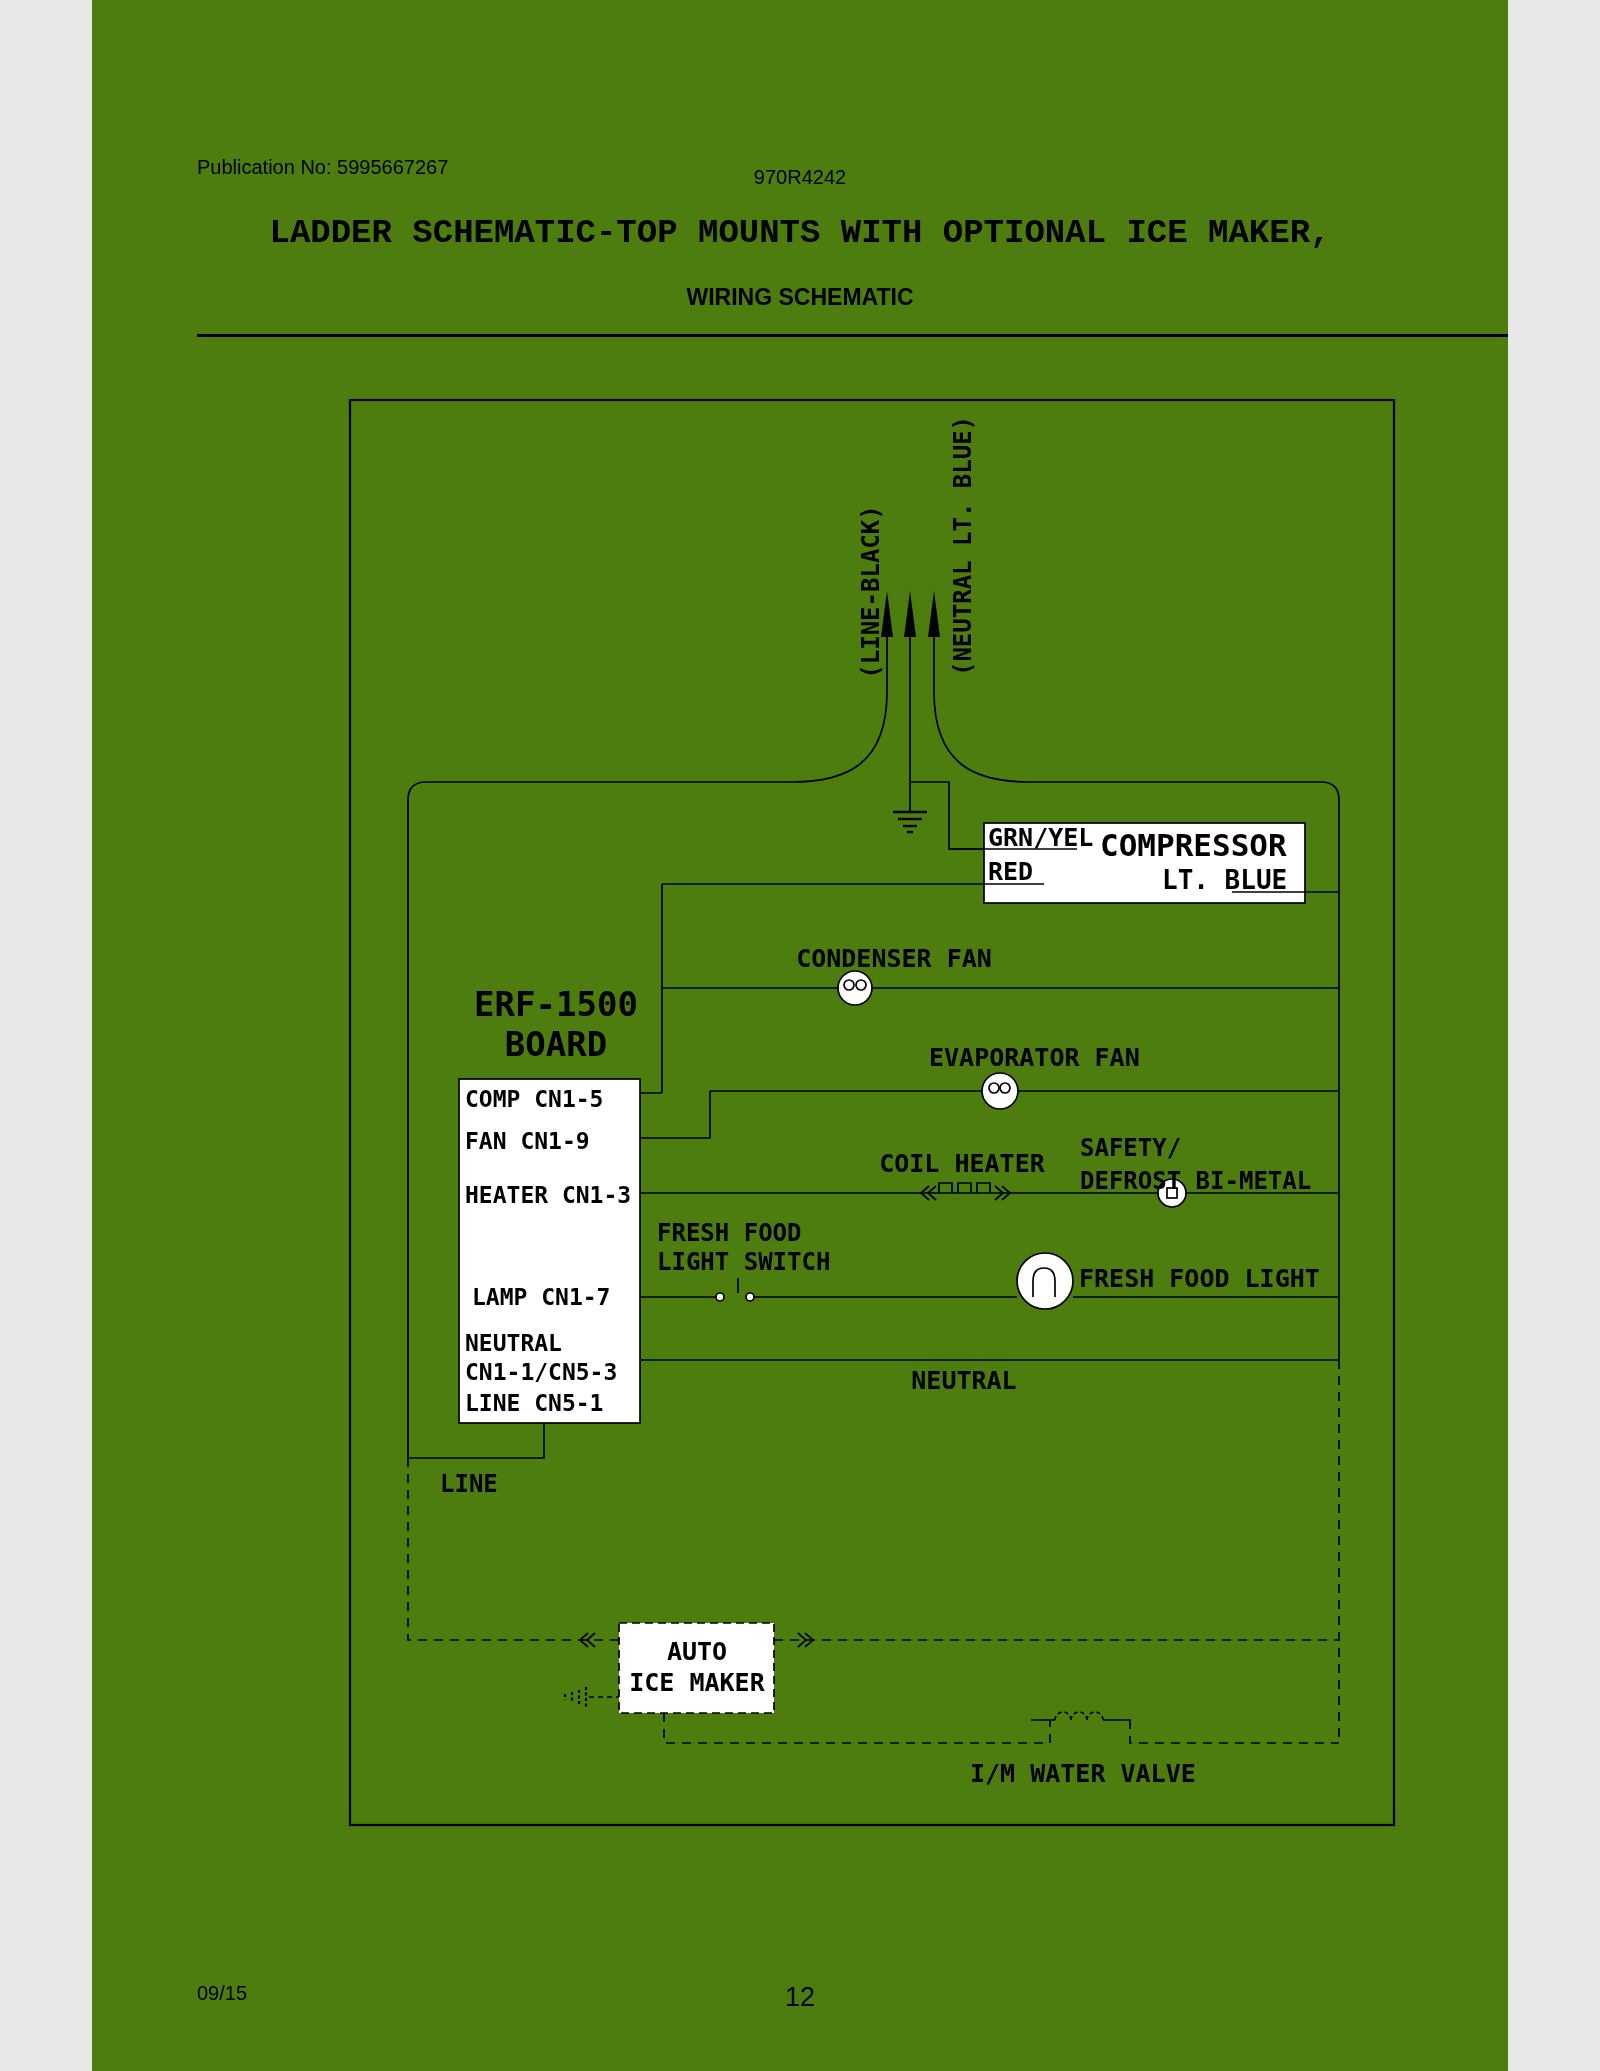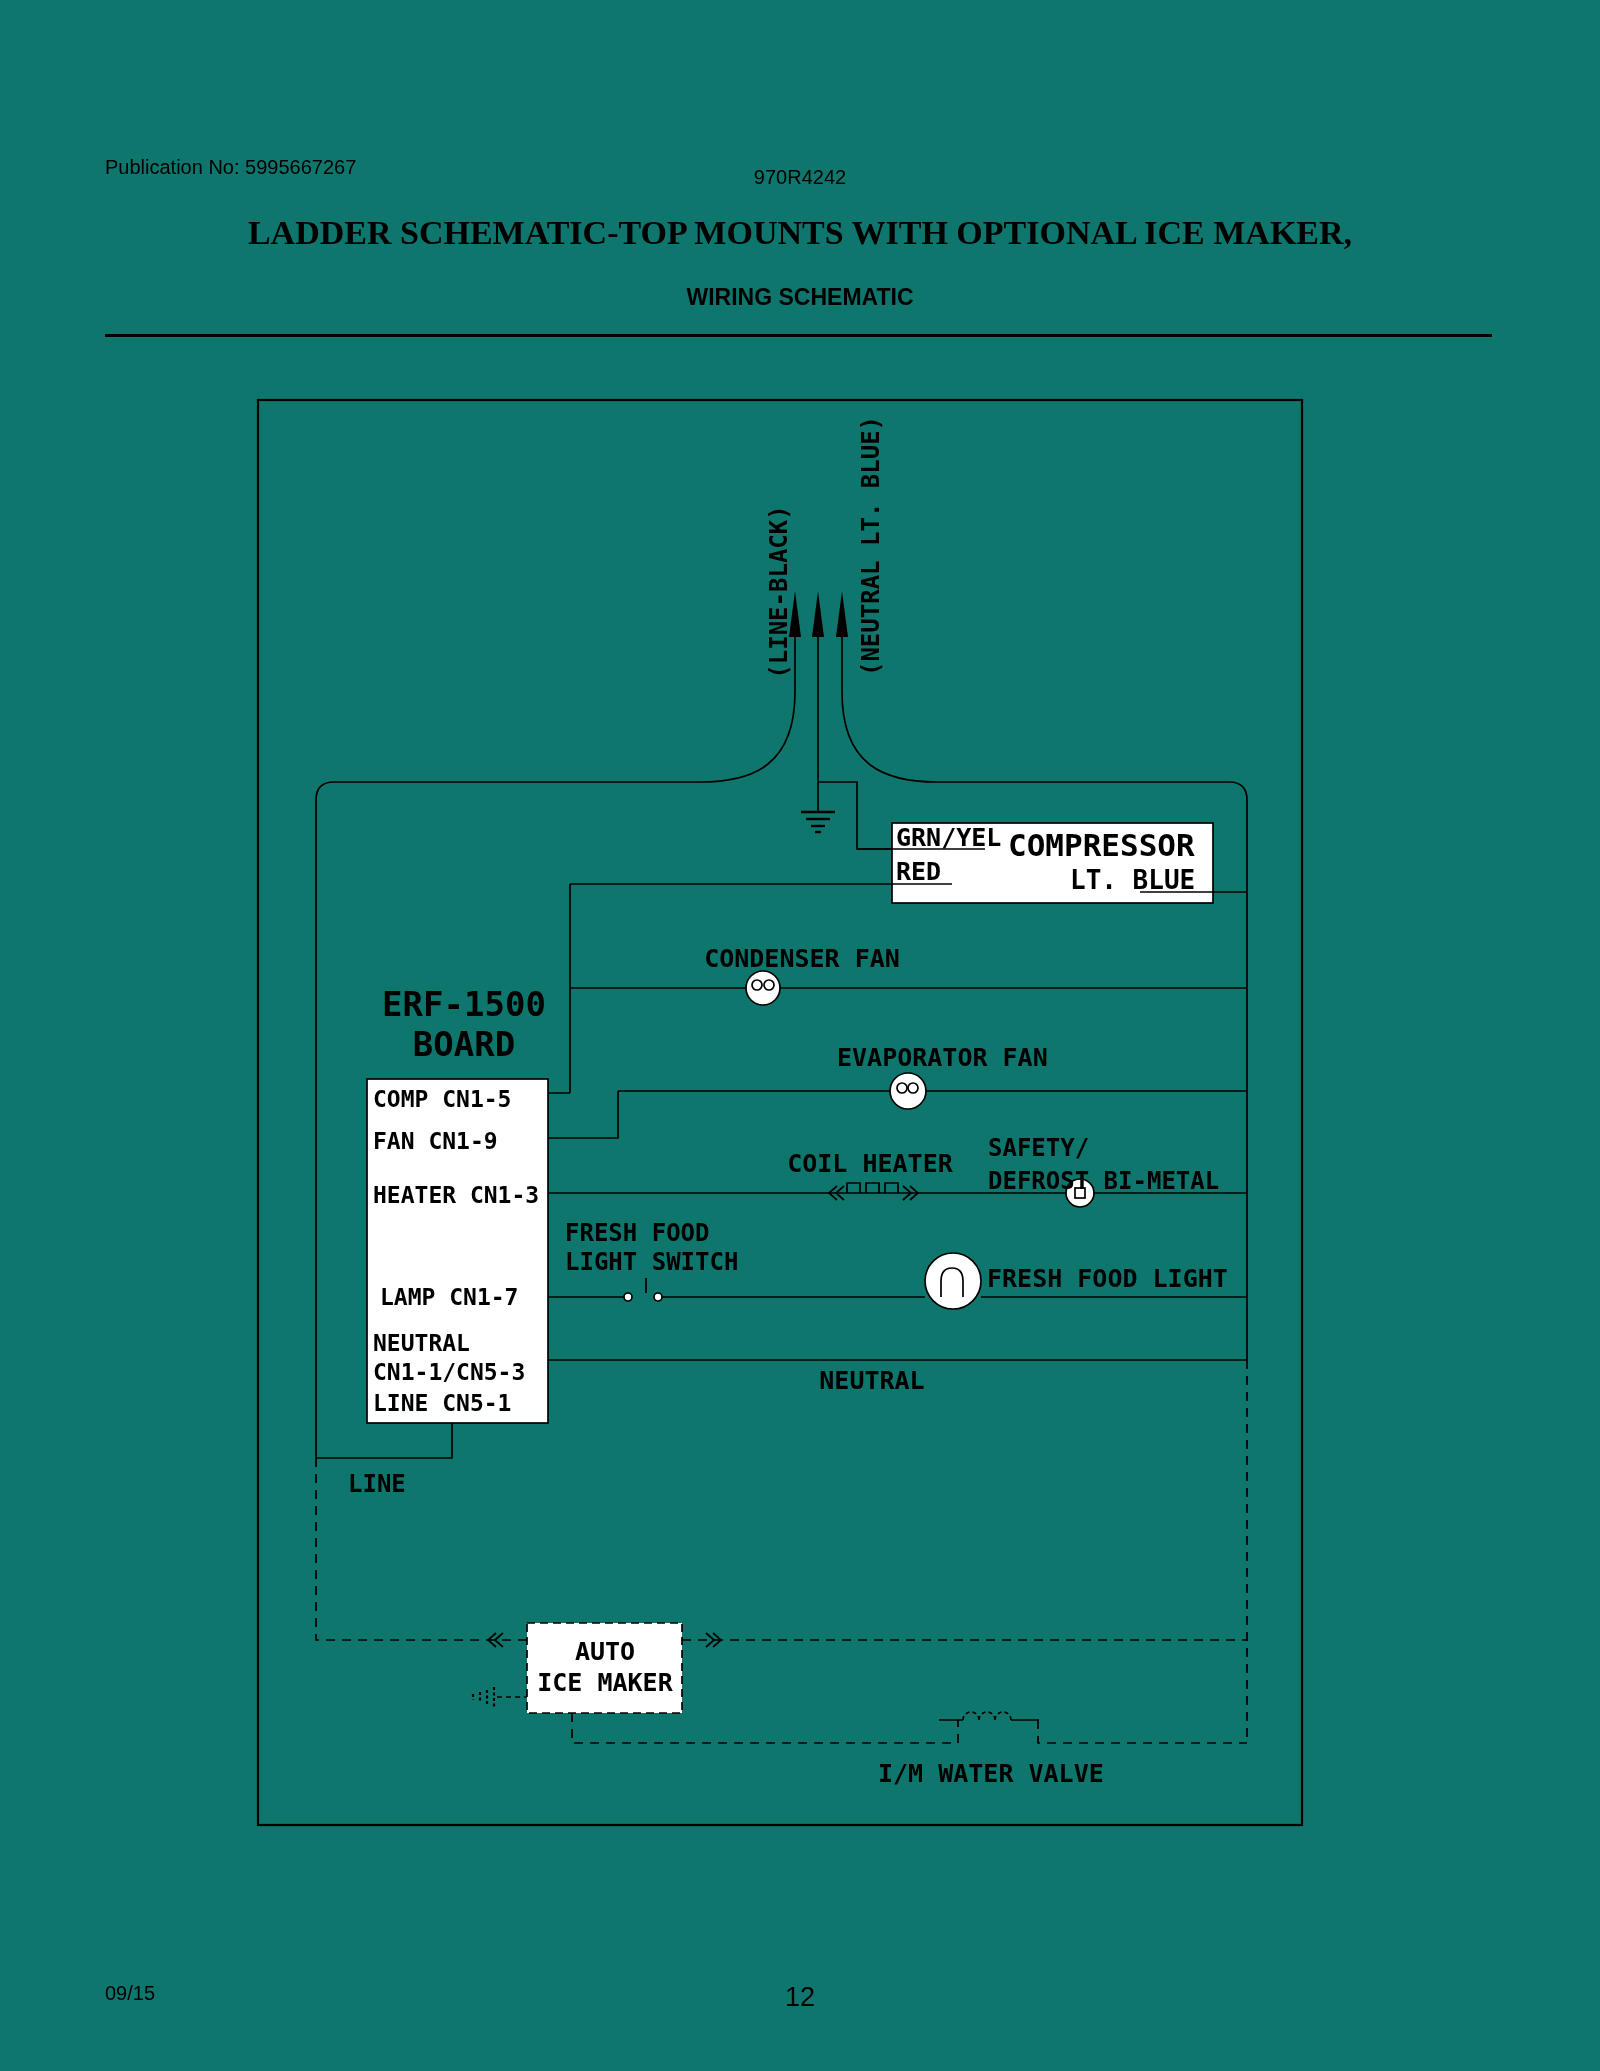--- a/index.html
+++ b/index.html
@@ -1,26 +1,26 @@
 <!DOCTYPE html>
 <html><head>
 <meta charset="utf-8">
 <style>
   html,body{margin:0;padding:0;background:#e8e8e8;}
   .page{
-    position:relative;width:1600px;height:2071px;background:#0f766e;
+    position:relative;width:1416px;height:2071px;background:#4d7c0f;
     font-family:"Liberation Sans",sans-serif;color:#000;overflow:hidden;margin:0 auto;
   }
   .hdr-left{position:absolute;left:105px;top:156px;font-size:20px;white-space:nowrap;}
   .hdr-model{position:absolute;left:50%;transform:translateX(-50%);top:166px;font-size:20px;white-space:nowrap;}
   .section-heading{position:absolute;left:50%;transform:translateX(-50%);top:284px;font-size:23px;font-weight:bold;white-space:nowrap;}
   .rule{position:absolute;left:105px;top:334px;width:1387px;height:3px;background:#000;}
   .title1,.title2{
     position:absolute;left:50%;transform:translateX(-50%);
-    font-family:Liberation Serif, serif;font-weight:bold;font-size:34px;white-space:nowrap;
+    font-family:Liberation Mono, monospace;font-weight:bold;font-size:34px;white-space:nowrap;
   }
   .title1{top:214px;}
   .title2{top:258px;}
   .ftr-date{position:absolute;left:105px;top:1982px;font-size:20px;}
   .ftr-page{position:absolute;left:50%;transform:translateX(-50%);top:1982px;font-size:27px;}
   svg{position:absolute;left:0;top:0;}
   svg text{
     font-family:"DejaVu Sans Mono",monospace;font-weight:bold;fill:#000;
   }
 </style>

